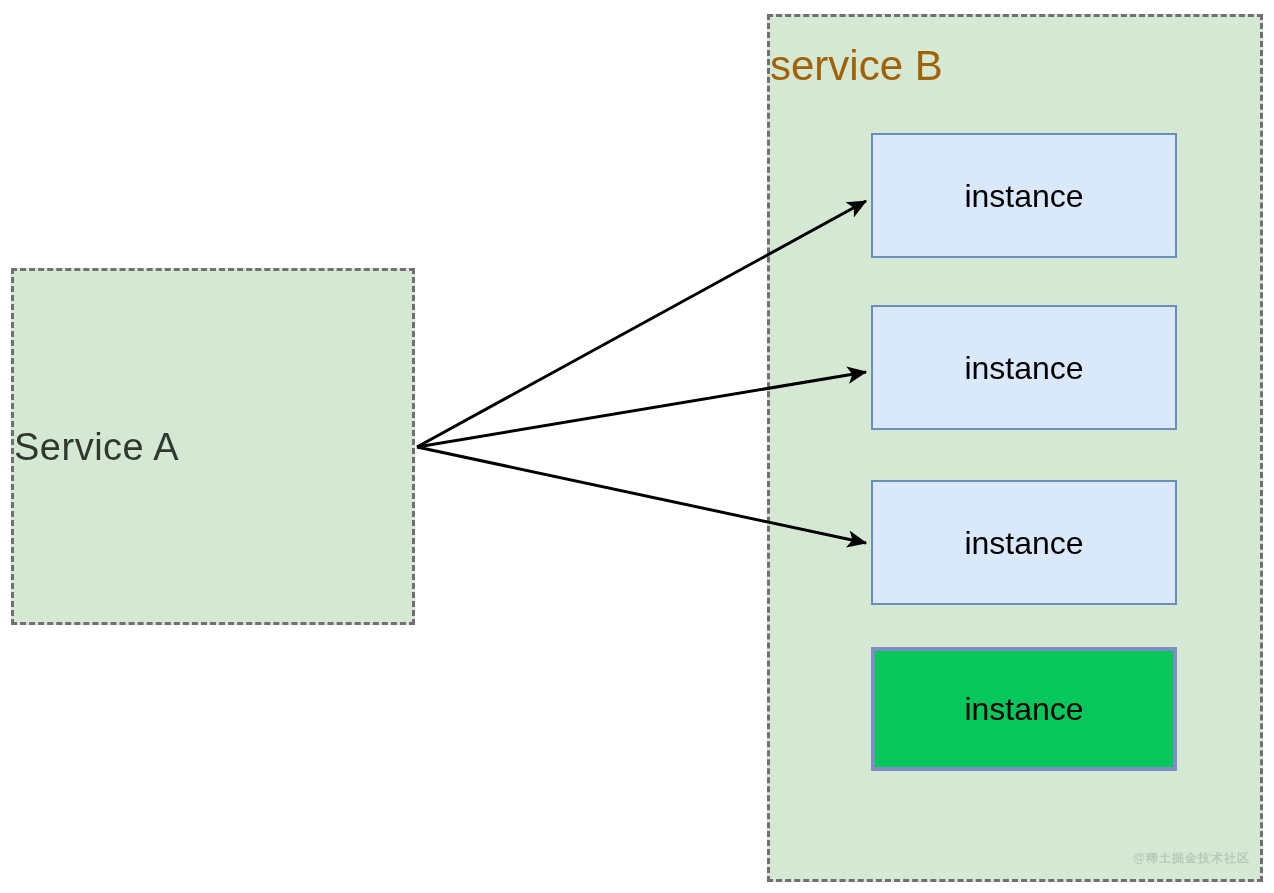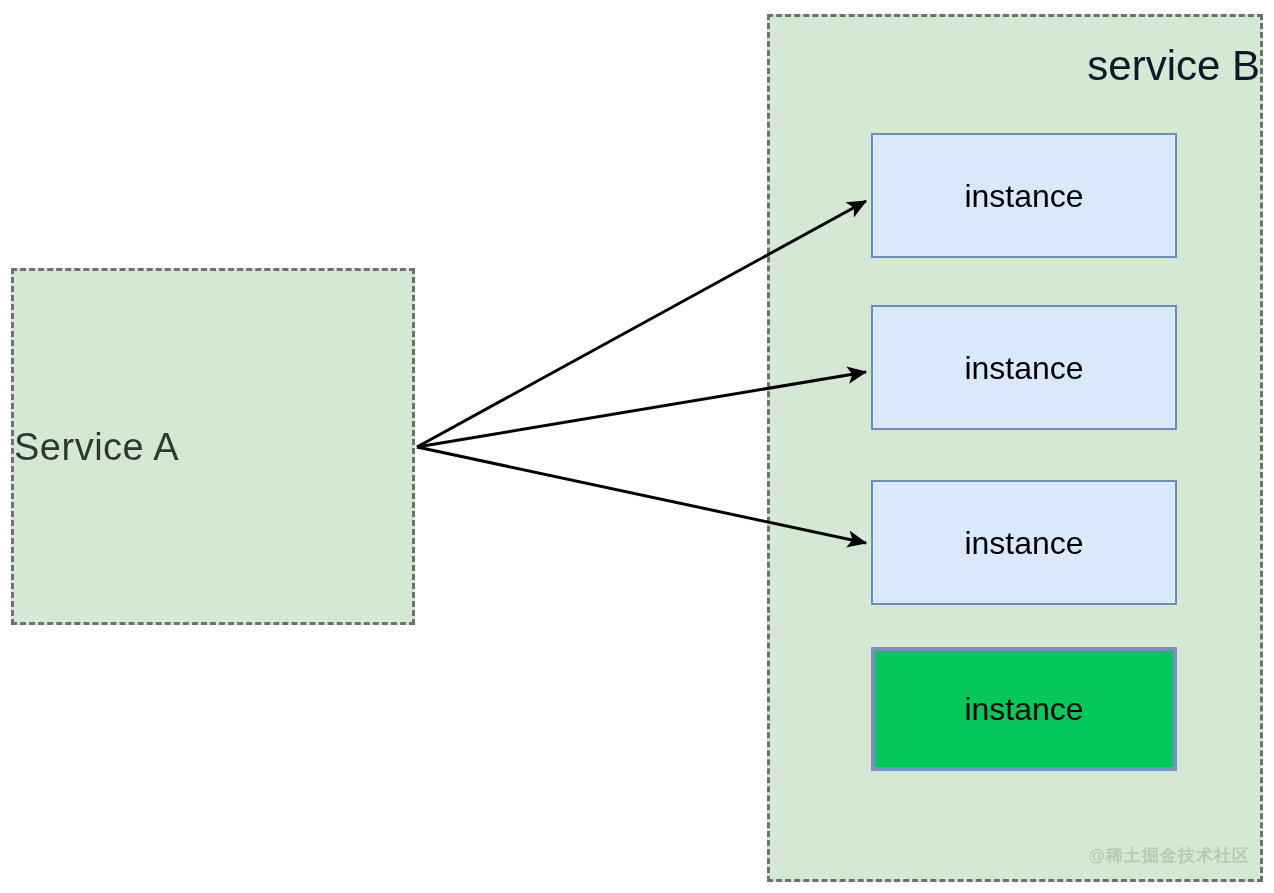--- a/index.html
+++ b/index.html
@@ -50,23 +50,23 @@
     height: 868px;
     box-sizing: border-box;
     background: #d5e8d4;
     border: 3px dashed #707070;
   }
   .service-b-title {
     position: absolute;
     left: 0;
     right: 0;
     top: 28px;
-    text-align: right;
+    text-align: left;
     font-size: 42px;
-    color: #0f172a;
+    color: #a16207;
     line-height: 1;
     user-select: none;
   }
 
   
   .instance {
     position: absolute;
     box-sizing: border-box;
     left: 871px;
     width: 306px;
@@ -101,21 +101,21 @@
     width: 1274px;
     height: 893px;
     pointer-events: none;
   }
 
   
   .watermark {
     position: absolute;
     right: 24px;
     bottom: 26px;
-    font-size: 17px;
+    font-size: 12px;
     color: #b9c9b6;
     letter-spacing: 1px;
     user-select: none;
     white-space: nowrap;
     font-weight: bold;
   }
 </style>
 </head>
 <body>
 

